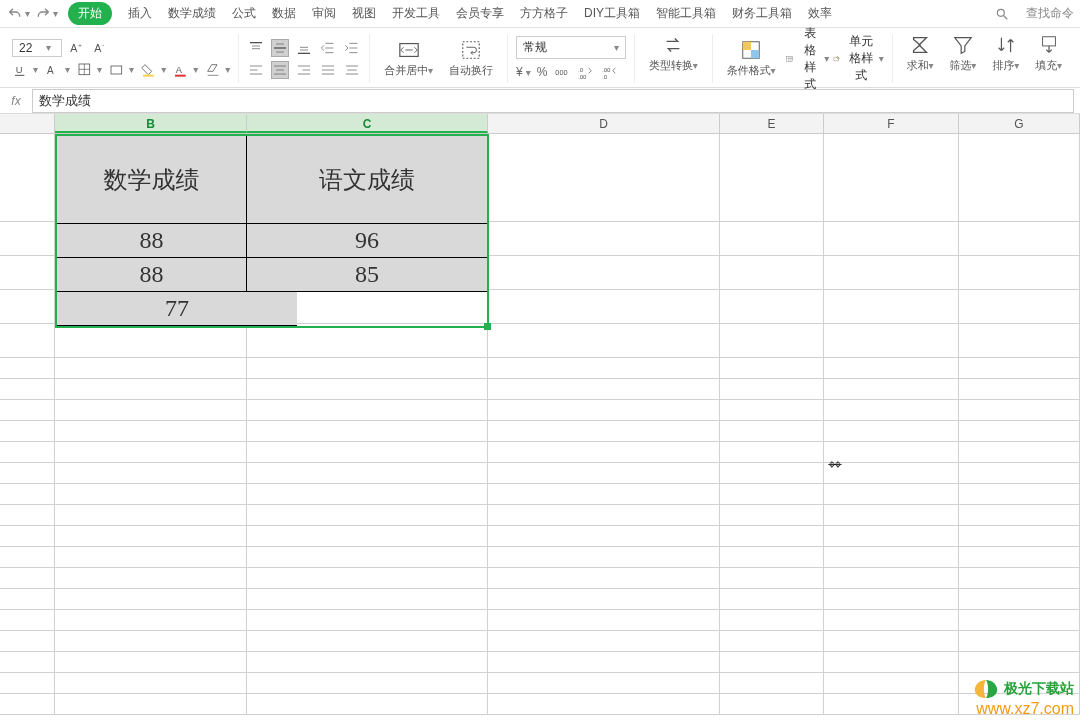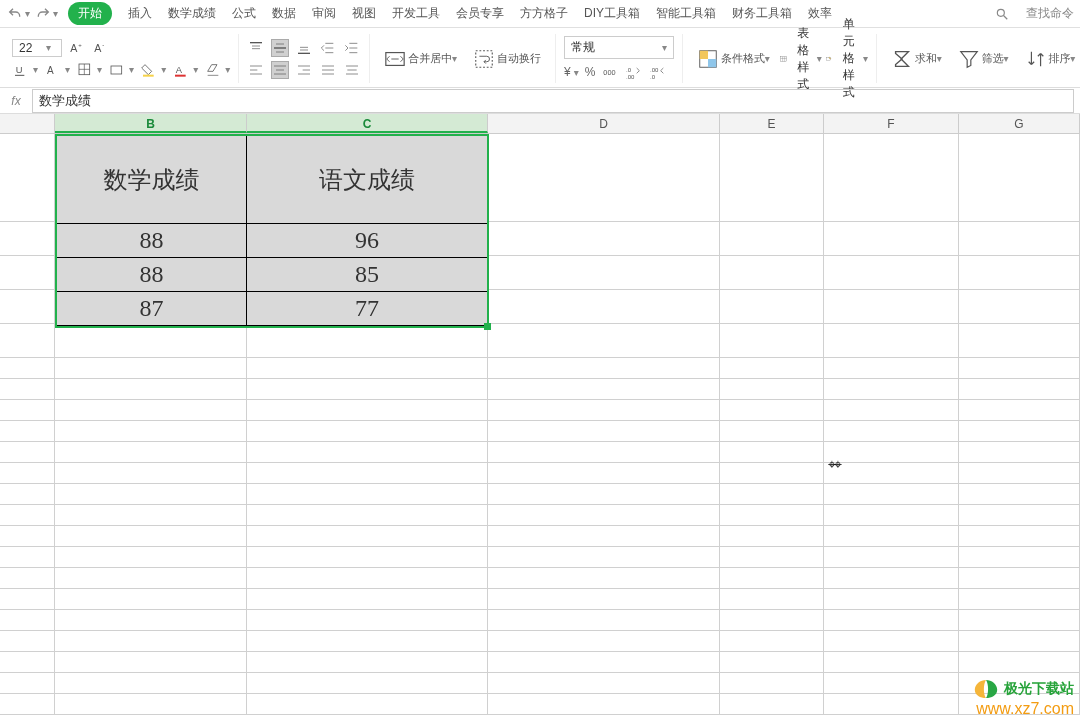--- a/index.html
+++ b/index.html
@@ -15,21 +15,21 @@
 
   
   .ribbon { display: flex; align-items: flex-start; padding: 6px 4px 4px 4px; border-bottom: 1px solid #ddd; height: 60px; }
   .ribgroup { display: flex; flex-direction: column; gap: 4px; padding: 0 8px; border-right: 1px solid #eee; height: 100%; justify-content: center; }
   .ribgroup:last-child { border-right: none; }
   .row { display: flex; align-items: center; gap: 6px; }
   .icon-btn { width: 18px; height: 18px; display: flex; align-items: center; justify-content: center; color: #666; }
   .icon-btn svg { width: 16px; height: 16px; }
   .dd { font-size: 10px; color: #888; margin-left: -3px; }
   .fontsize { border: 1px solid #ccc; padding: 1px 10px 1px 6px; font-size: 12px; min-width: 50px; display: flex; align-items: center; justify-content: space-between; }
-  .bigbtn { display: flex; flex-direction: row; align-items: center; gap: 2px; padding: 0 6px; font-size: 11px; color: #555; }
+  .bigbtn { display: flex; flex-direction: column; align-items: center; gap: 2px; padding: 0 6px; font-size: 11px; color: #555; }
   .bigbtn .lbl { white-space: nowrap; }
   .bigbtn svg { width: 22px; height: 22px; }
   .combo { border: 1px solid #ccc; padding: 2px 6px; min-width: 110px; display: flex; justify-content: space-between; align-items: center; font-size: 12px; }
 
   
   .formula { display: flex; align-items: center; height: 26px; border-bottom: 1px solid #ddd; }
   .fx { width: 32px; text-align: center; color: #888; font-style: italic; }
   .fval { flex: 1; border: 1px solid #ccc; margin: 2px 6px 2px 0; padding: 2px 6px; font-size: 13px; }
 
   
@@ -315,20 +315,28 @@
       <span class="icon-btn">
           <svg viewBox="0 0 24 24">
             <text x="0" y="12" font-size="9" fill="#555">.00</text>
             <text x="0" y="22" font-size="9" fill="#555">.0</text>
             <path d="M20 6l-4 4 4 4" fill="none" stroke="#555"></path>
           </svg>
         </span>
     </div>
   </div>
 
+  <div class="ribgroup" style="flex-direction:row;">
+    <div class="bigbtn">
+      <svg viewBox="0 0 24 24">
+          <path d="M5 8h12l-3-3 M19 16H7l3 3" fill="none" stroke="#555" stroke-width="1.5"></path>
+        </svg>
+      <span class="lbl"><span>类型转换</span><span class="dd"> ▾</span></span>
+    </div>
+  </div>
 
   <div class="ribgroup" style="flex-direction:row;align-items:center;">
     <div class="bigbtn">
       <svg viewBox="0 0 24 24">
           <rect x="3" y="3" width="18" height="18" fill="none" stroke="#555"></rect>
           <rect x="3" y="3" width="9" height="9" fill="#f2c75c"></rect>
           <rect x="12" y="12" width="9" height="9" fill="#8fc6ea"></rect>
         </svg>
       <span class="lbl"><span>条件格式</span><span class="dd"> ▾</span></span>
     </div>
@@ -608,21 +616,20 @@
     </div>
     <div class="tr">
       <div class="td tdB">88</div>
       <div class="td tdC">96</div>
     </div>
     <div class="tr">
       <div class="td tdB">88</div>
       <div class="td tdC">85</div>
     </div>
     <div class="tr">
-      <div class="td tdB">87</div>
       <div class="td tdC">77</div>
     </div>
     <div class="handle"></div>
   </div>
 
   <div class="cursor-glyph">⌖⌖</div>
 </div>
 
 <div class="wm">
   <div class="t1">

